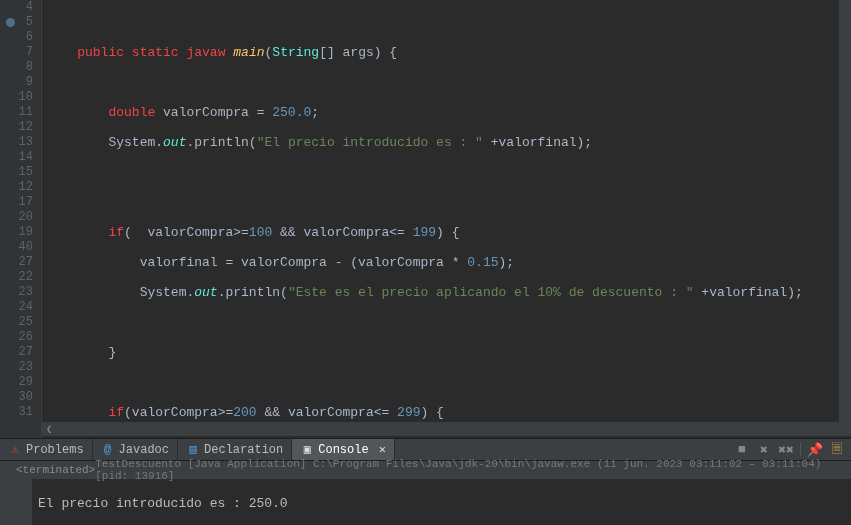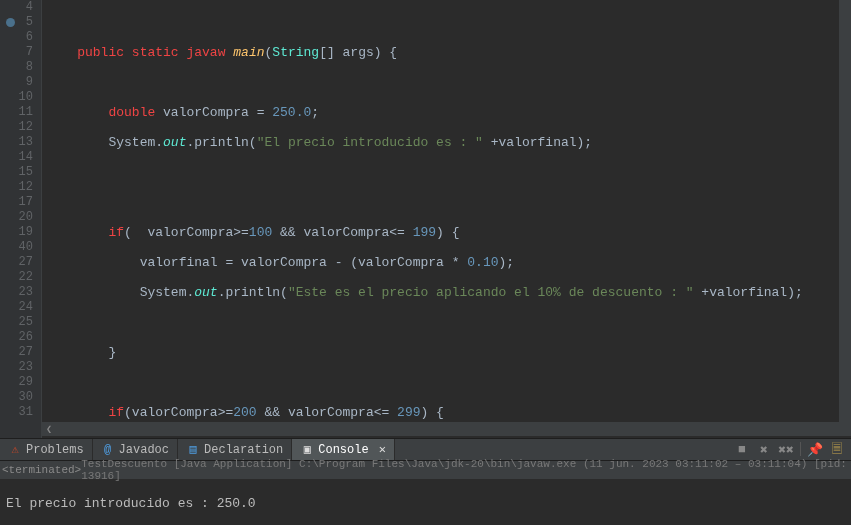--- a/index.html
+++ b/index.html
@@ -86,34 +86,35 @@
 .tab.active {
   background: #515658;
   color: #fff;
 }
 .tab .ticon { width: 14px; height: 14px; display: flex; align-items: center; justify-content: center; }
 .tabbar .spacer { flex: 1; }
 .tabbar .rbtns { display: flex; gap: 6px; padding-right: 6px; }
 .rbtns .ibtn { width: 16px; height: 16px; display:flex; align-items:center; justify-content:center; color:#bbb; cursor:pointer; }
 .console-header {
   height: 18px;
-  padding: 0 2px;
+  padding: 0 16px;
   font-size: 11px;
   color: #787878;
   display: flex;
   align-items: center;
 }
 .console-out {
   background: #2b2b2b;
   color: #bbbbbb;
   font-size: 13px;
   padding: 2px 6px;
   height: 46px;
   line-height: 15px;
   white-space: pre;
+  margin-left: 32px;
 }
 .vscroll {
   position: absolute;
   right: 0; top: 0;
   width: 12px; height: 436px;
   background: #3c3f41;
 }
 </style>
 </head>
 <body>
@@ -151,21 +152,21 @@
   </div>
   <div class="code">
 <div class="row">    </div>
 <div class="row">    <span class="kw">public</span> <span class="kw">static</span> <span class="kw">javaw</span> <span class="method">main</span><span>(</span><span class="ident">String</span><span>[] </span><span>args</span><span>) {</span></div>
 <div class="row">        </div>
 <div class="row">        <span class="kw">double</span><span> valorCompra = </span><span class="num">250.0</span><span>;</span></div>
 <div class="row">        <span>System.</span><span class="field">out</span><span>.</span><span>println</span><span>(</span><span class="str">"El precio introducido es : "</span><span> +valorfinal);</span></div>
 <div class="row">        </div>
 <div class="row">        </div>
 <div class="row">        <span class="kw">if</span><span>(  valorCompra&gt;=</span><span class="num">100</span><span> &amp;&amp; </span><span>valorCompra&lt;= </span><span class="num">199</span><span>) {</span></div>
-<div class="row">            <span>valorfinal = valorCompra - (valorCompra * </span><span class="num">0.10</span><span>);</span></div>
+<div class="row">            <span>valorfinal = valorCompra - (valorCompra * </span><span class="num">0.15</span><span>);</span></div>
 <div class="row">            <span>System.</span><span class="field">out</span><span>.</span><span>println</span><span>(</span><span class="str">"Este es el precio aplicando el 10% de descuento : "</span><span> +valorfinal);</span></div>
 <div class="row">            </div>
 <div class="row">        <span>}</span></div>
 <div class="row">        </div>
 <div class="row">        <span class="kw">if</span><span>(valorCompra&gt;=</span><span class="num">200</span><span> &amp;&amp; </span><span>valorCompra&lt;= </span><span class="num">299</span><span>) {</span></div>
 
 
 
 
 

